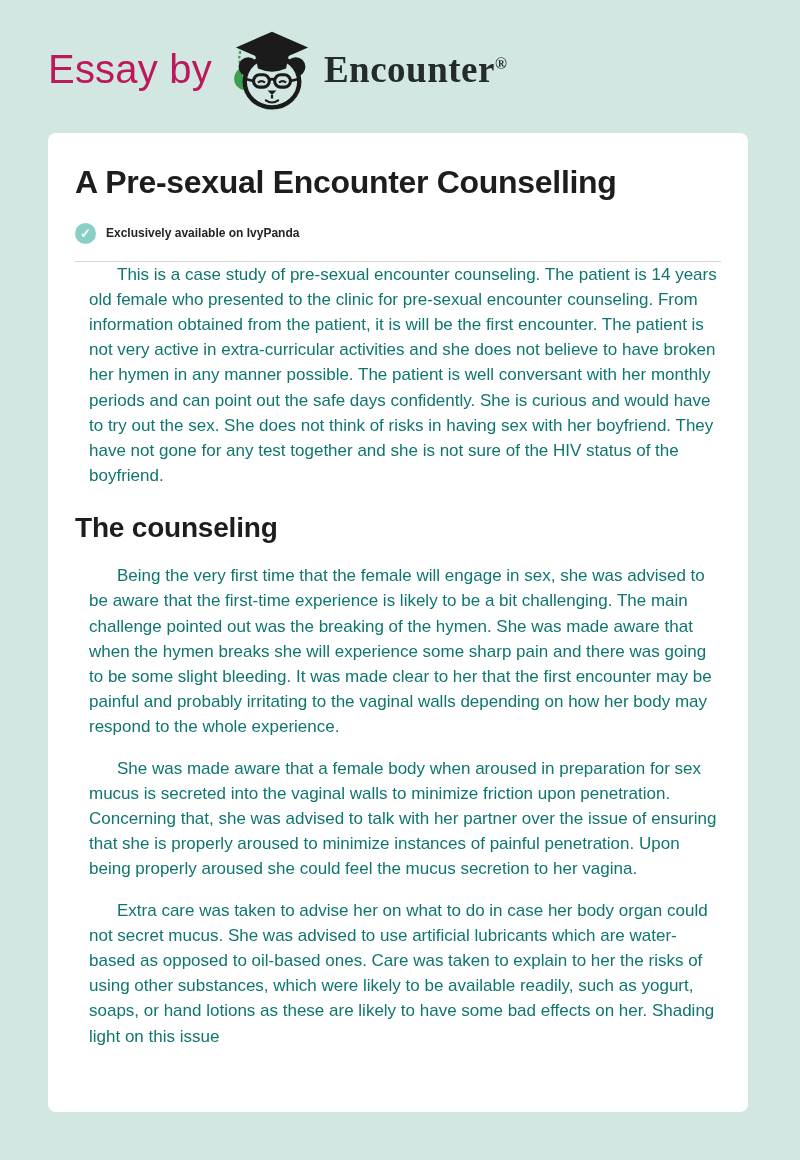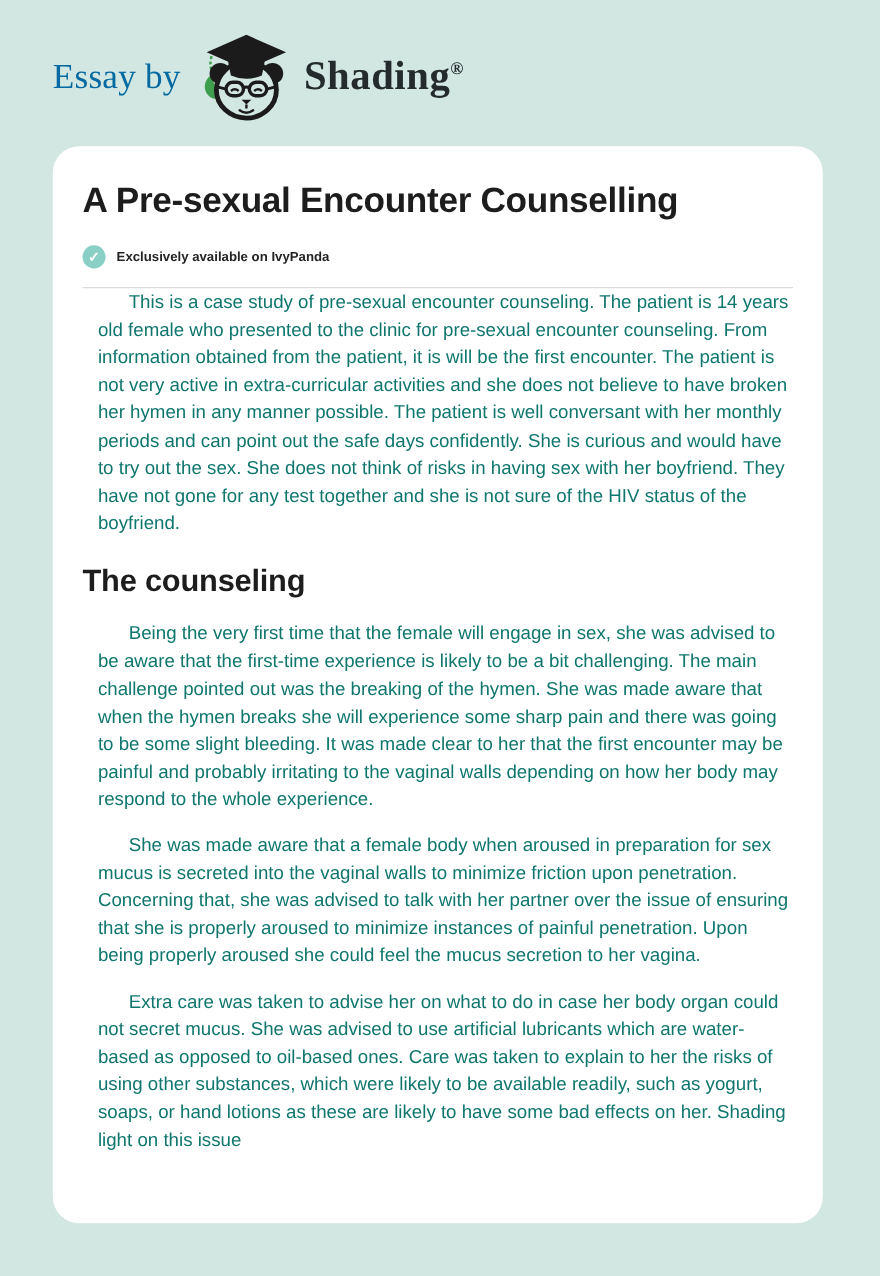--- a/index.html
+++ b/index.html
@@ -16,25 +16,24 @@
 
   
   .header {
     display: flex;
     align-items: center;
     padding: 26px 0 0 48px;
     height: 86px;
     box-sizing: content-box;
   }
   .essay-by {
-    font-size: 32px;
-    color: #0369a1;
+    font-size: 40px;
+    color: #be185d;
     margin-right: 16px;
     letter-spacing: 0.2px;
-    font-family: Liberation Serif, serif;
   }
   .logo {
     display: inline-flex;
     align-items: center;
     margin-right: 8px;
   }
   .brand {
     font-family: "Liberation Serif", serif;
     font-weight: 700;
     font-size: 37px;
@@ -47,21 +46,21 @@
     line-height: 0;
   }
 
   
   .card {
     width: 700px;
     height: 979px;
     box-sizing: border-box;
     margin: 21px 52px 0 48px;
     background: #ffffff;
-    border-radius: 24px;
+    border-radius: 8px;
     padding: 33px 27px 30px 27px;
     overflow: hidden;
   }
   .card h1 {
     margin: 0 0 23px 0;
     font-size: 32px;
     line-height: 1.05;
     color: #1d1d1d;
     letter-spacing: -0.3px;
   }
@@ -138,21 +137,21 @@
 
       <path d="M34 61 Q38 57.5 42 61" fill="none" stroke="#1b1b1b" stroke-width="2.5"></path>
       <path d="M58 61 Q62 57.5 66 61" fill="none" stroke="#1b1b1b" stroke-width="2.5"></path>
 
       <path d="M45 70 L55 70 L50 75 Z" fill="#1b1b1b"></path>
       <path d="M50 75 L50 79" stroke="#1b1b1b" stroke-width="2.5"></path>
       <path d="M43 81 Q50 86 57 81" fill="none" stroke="#1b1b1b" stroke-width="2.5" stroke-linecap="round"></path>
     </svg>
   </span>
 
-  <span class="brand"><span>Shading</span><sup>®</sup></span>
+  <span class="brand"><span>Encounter</span><sup>®</sup></span>
 </header>
 
 <main class="card">
   <h1>A Pre-sexual Encounter Counselling</h1>
 
   <div class="badge">
     <span class="badge-icon">✓</span>
     <span class="badge-label">Exclusively available on IvyPanda</span>
   </div>
 

